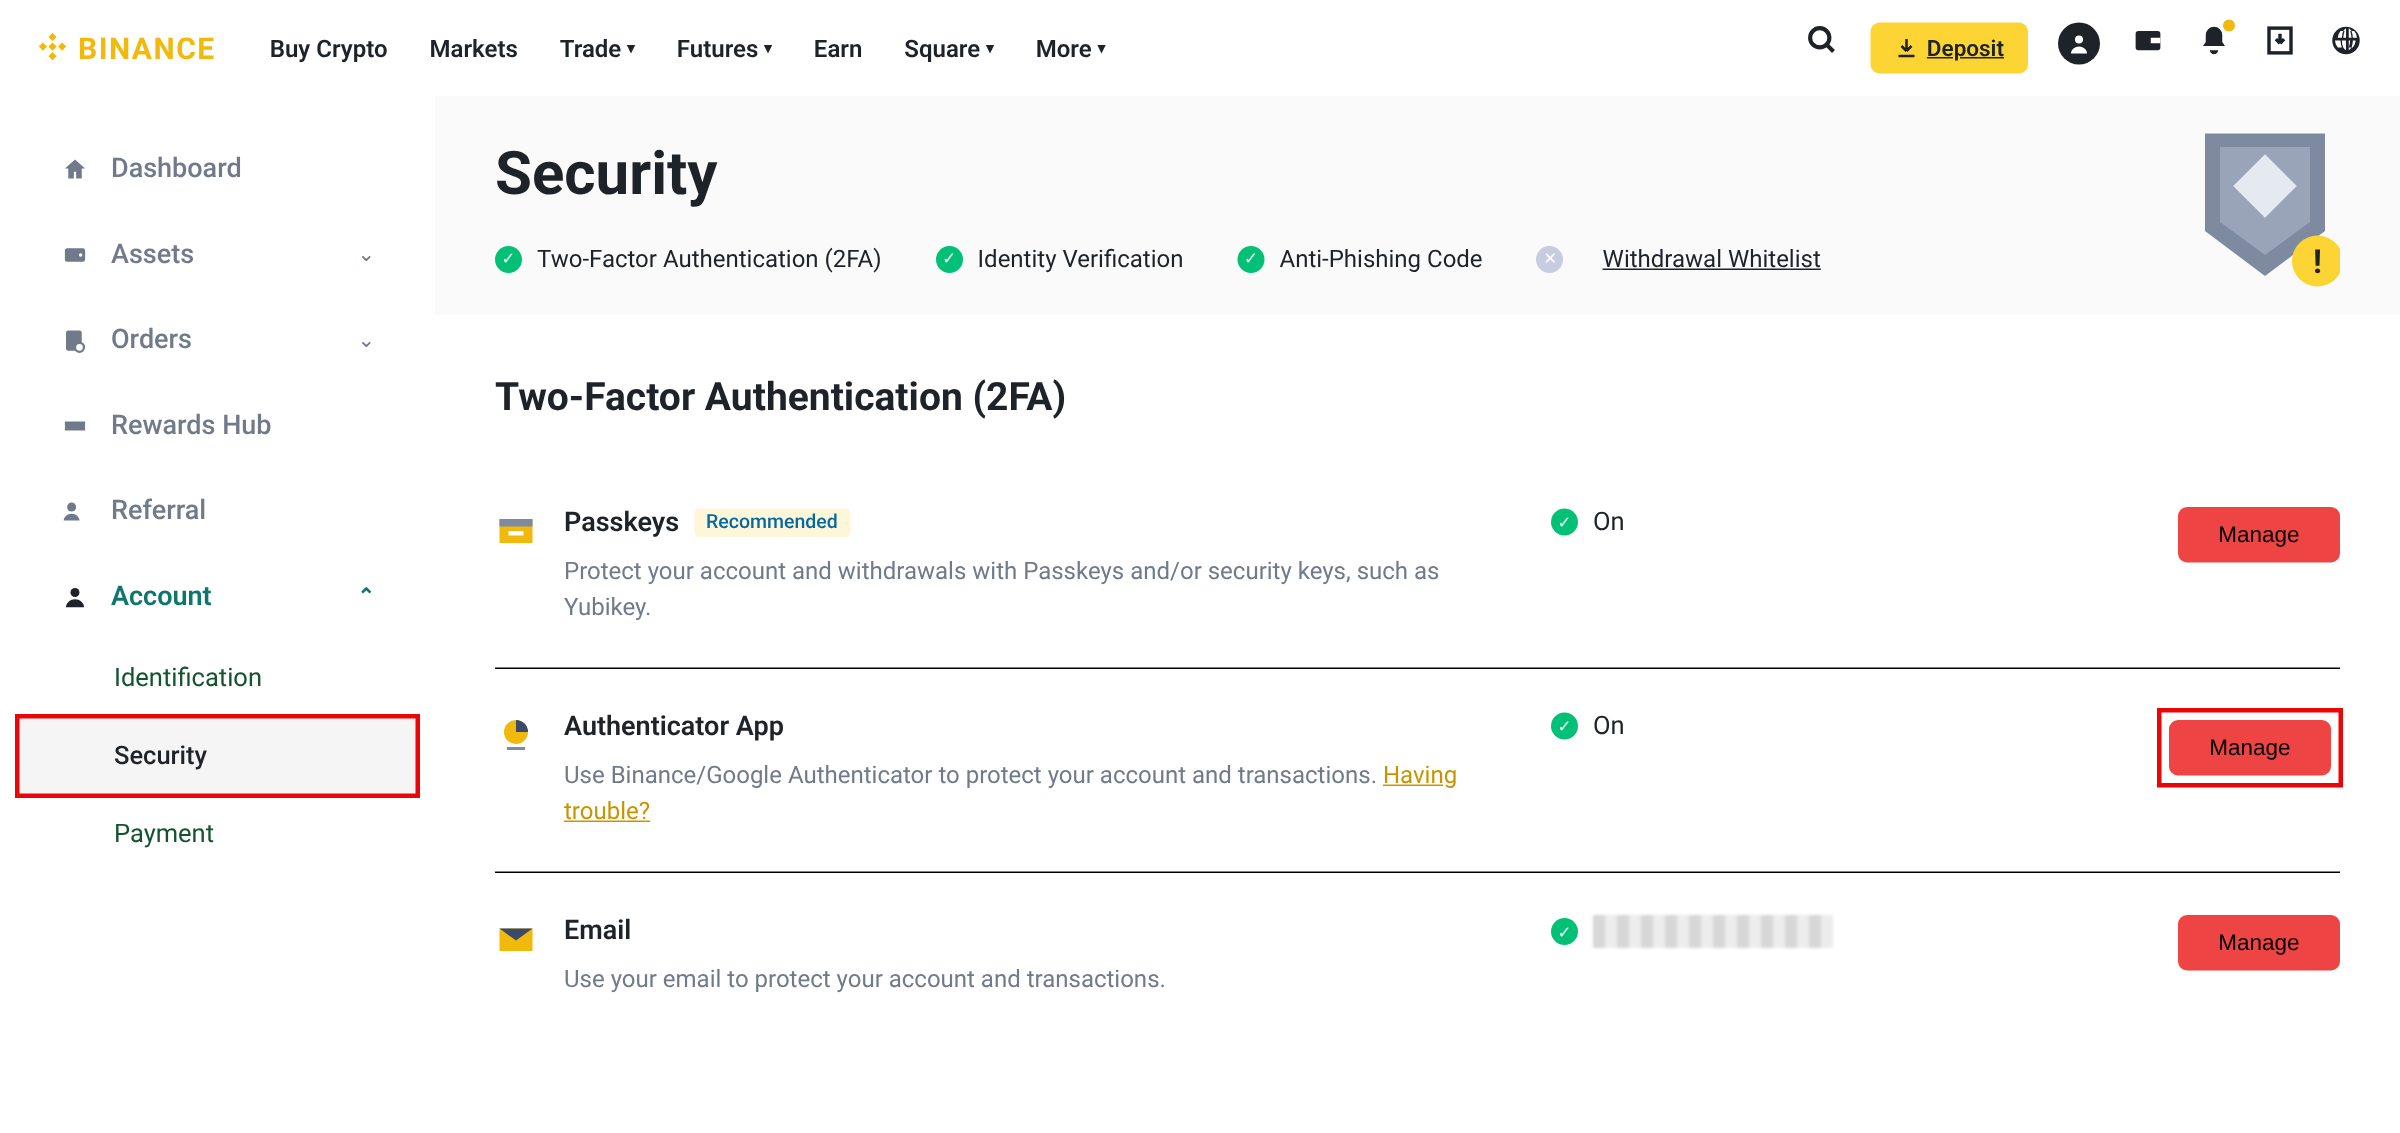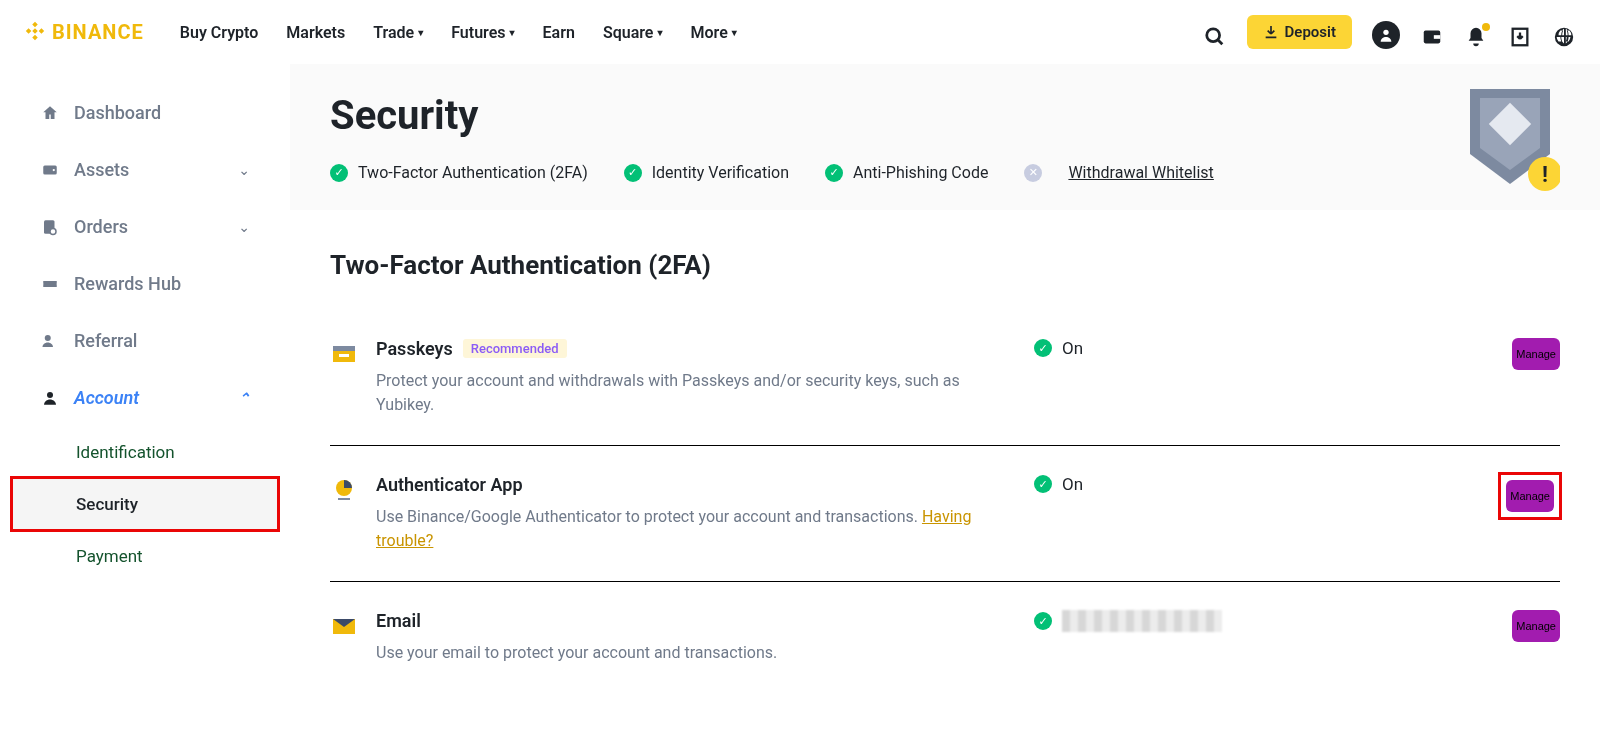--- a/index.html
+++ b/index.html
@@ -3,30 +3,30 @@
 <meta charset="utf-8">
 <style>
 * { margin: 0; padding: 0; box-sizing: border-box; }
 body { font-family: -apple-system, BlinkMacSystemFont, "Segoe UI", Roboto, Arial, sans-serif; color: #1e2329; background: #fff; width: 1600px; }
 .header { display: flex; align-items: center; padding: 0 24px; height: 64px; gap: 24px; }
 .logo { display: flex; align-items: flex-start; gap: 6px; font-weight: 700; font-size: 20px; letter-spacing: 1px; color: #f0b90b; }
 .logo-icon { width: 22px; height: 22px; }
 .nav { display: flex; align-items: center; gap: 28px; margin-left: 12px; }
 .nav-item { font-size: 16px; font-weight: 600; color: #1e2329; cursor: pointer; display: flex; align-items: center; gap: 4px; }
 .chev { font-size: 10px; color: #1e2329; }
-.header-right { margin-left: auto; display: flex; align-items: flex-end; gap: 20px; }
+.header-right { margin-left: auto; display: flex; align-items: flex-start; gap: 20px; text-decoration: underline; }
 .icon-btn { width: 24px; height: 24px; display: flex; align-items: center; justify-content: center; cursor: pointer; }
 .deposit-btn { background: #fcd535; border-radius: 6px; padding: 8px 16px; font-weight: 600; font-size: 15px; display: flex; align-items: center; gap: 6px; cursor: pointer; }
 .circle-icon { width: 28px; height: 28px; border-radius: 50%; background: #1e2329; display: flex; align-items: center; justify-content: center; color: #fff; cursor: pointer; }
 .bell-wrap { position: relative; }
 .bell-dot { position: absolute; top: -2px; right: -2px; width: 8px; height: 8px; border-radius: 50%; background: #f0b90b; }
 .layout { display: flex; }
 .sidebar { width: 290px; padding: 20px 12px; }
 .side-item { display: flex; align-items: center; gap: 14px; padding: 18px 28px; font-size: 18px; font-weight: 500; color: #707a8a; cursor: pointer; }
-.side-item.active { color: #3b82f6; font-weight: 600; font-style: italic; }
+.side-item.active { color: #0f766e; font-weight: 600; }
 .side-item .expand { margin-left: auto; font-size: 14px; }
 .side-icon { width: 20px; height: 20px; display: flex; align-items: center; justify-content: center; color: #707a8a; }
 .side-item.active .side-icon { color: #1e2329; }
 .sub-item { padding: 16px 28px 16px 64px; font-size: 17px; color: #14532d; cursor: pointer; }
 .sub-item.selected { background: #f5f5f5; color: #1e2329; font-weight: 500; }
 .highlight-red { outline: 3px solid #ea0606; outline-offset: -1px; }
 .main { flex: 1; }
 .hero { background: #fafafa; padding: 28px 40px 28px 40px; position: relative; }
 .hero h1 { font-size: 40px; font-weight: 700; margin-bottom: 24px; }
 .status-row { display: flex; gap: 36px; align-items: center; flex-wrap: wrap; }
@@ -34,26 +34,26 @@
 .check { width: 18px; height: 18px; border-radius: 50%; background: #02c076; display: flex; align-items: center; justify-content: center; color: #fff; font-size: 11px; }
 .xmark { width: 18px; height: 18px; border-radius: 50%; background: #c7cce0; display: flex; align-items: center; justify-content: center; color: #fff; font-size: 11px; }
 .status-chip.warn span:last-child { text-decoration: underline; margin-left: 16px; }
 .shield-badge { position: absolute; right: 40px; top: 20px; }
 .content { padding: 40px; }
 .section-title { font-size: 26px; font-weight: 700; margin-bottom: 30px; }
 .row { display: flex; align-items: flex-start; padding: 28px 0; border-bottom: 1px solid #000000; gap: 18px; }
 .row-icon { width: 28px; height: 28px; flex-shrink: 0; margin-top: 2px; }
 .row-body { flex: 1; max-width: 640px; }
 .row-title { font-size: 18px; font-weight: 600; display: flex; align-items: center; gap: 10px; margin-bottom: 10px; }
-.badge-rec { background: #fef6d8; color: #8b5cf6; font-size: 13px; padding: 2px 8px; border-radius: 3px; font-weight: 500; }
+.badge-rec { background: #fef6d8; color: #0369a1; font-size: 13px; padding: 2px 8px; border-radius: 3px; font-weight: 500; }
 .row-desc { color: #707a8a; font-size: 16px; line-height: 1.5; }
 .row-link { color: #c99400; text-decoration: underline; cursor: pointer; }
 .row-status { display: flex; align-items: center; gap: 10px; font-size: 17px; width: 220px; }
 .row-action { margin-left: auto; }
-.manage-btn { background: #a21caf; border-radius: 6px; padding: 10px 4px; font-size: 11px; font-weight: 500; cursor: pointer; border: none; }
+.manage-btn { background: #ef4444; border-radius: 6px; padding: 10px 27px; font-size: 15px; font-weight: 500; cursor: pointer; border: none; }
 .blur-box { width: 160px; height: 22px; background: repeating-linear-gradient(90deg,#d7d7d7 0 8px,#ececec 8px 16px); filter: blur(1px); }
 </style>
 </head>
 <body>
 
 <div class="header">
   <div class="logo">
     <svg class="logo-icon" viewBox="0 0 24 24" fill="#f0b90b">
         <path d="M12 2l3 3-3 3-3-3 3-3zm-7 7l3 3-3 3-3-3 3-3zm14 0l3 3-3 3-3-3 3-3zm-7 0l3 3-3 3-3-3 3-3zm0 7l3 3-3 3-3-3 3-3z"></path>
       </svg>

